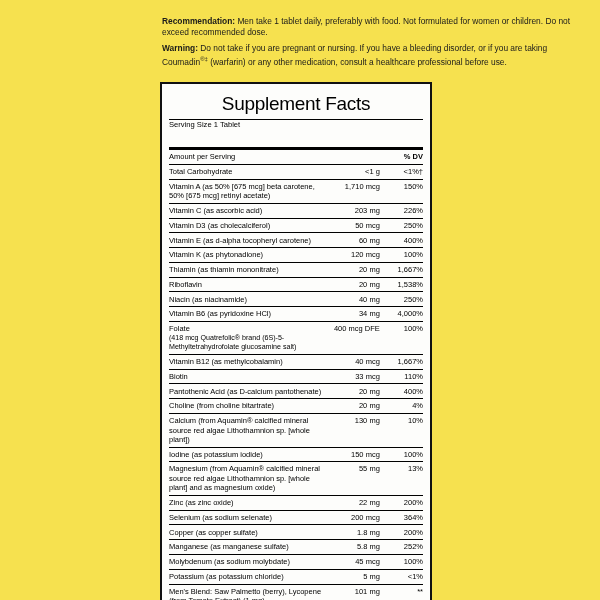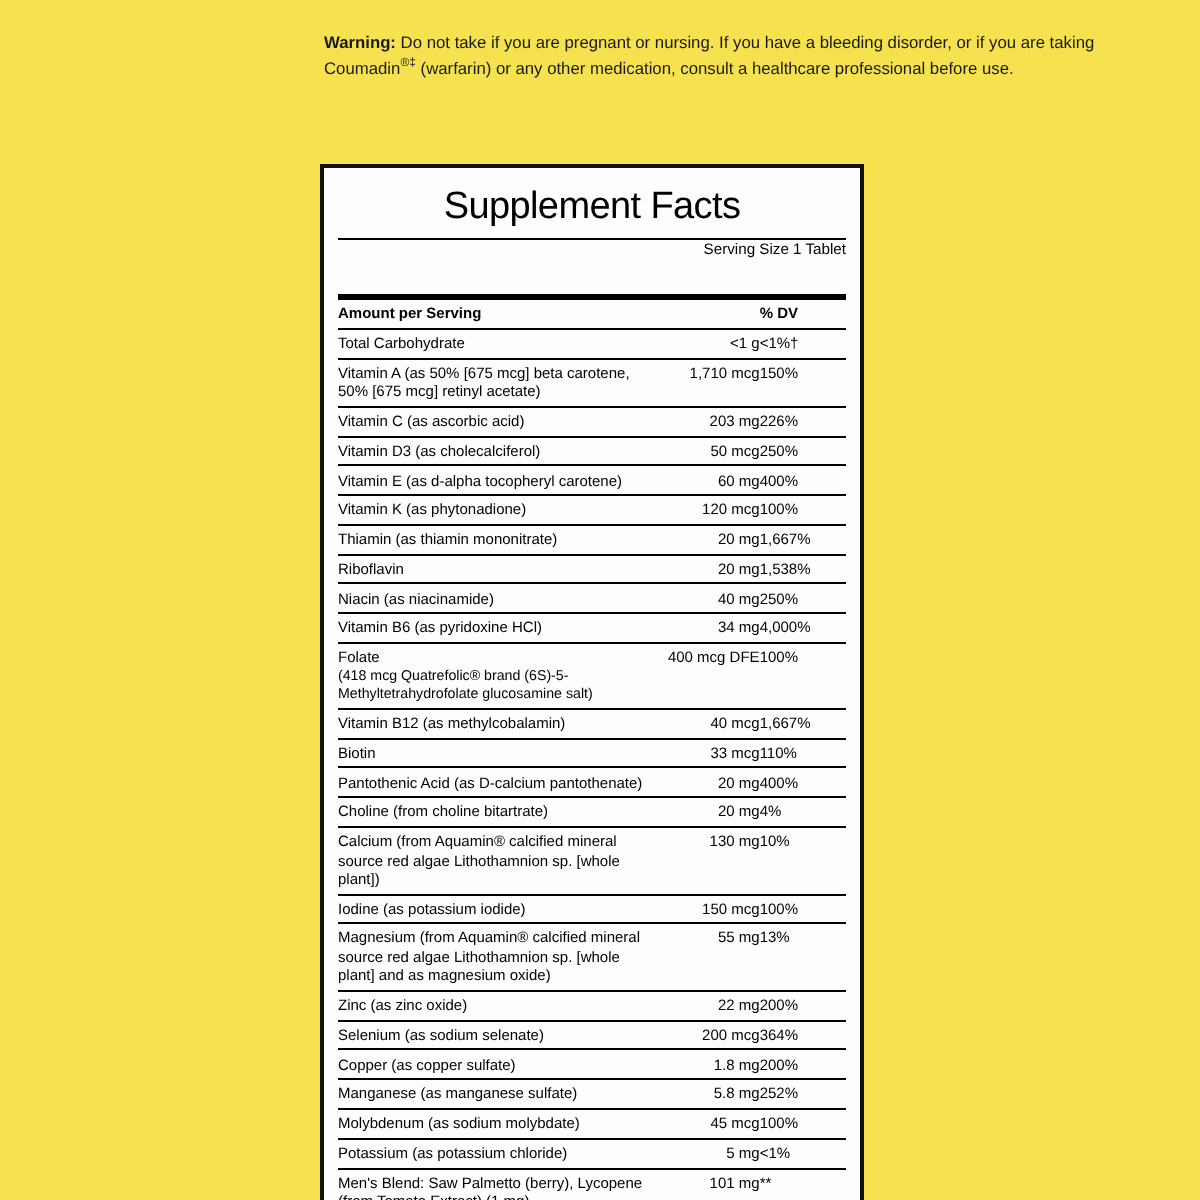--- a/index.html
+++ b/index.html
@@ -72,21 +72,20 @@
     text-align: center;
     line-height: 28px;
     margin: 2px 0 1px 0;
     color: #000;
   }
   .serving {
     font-size: 7.6px;
     line-height: 10px;
     color: #000;
     padding-bottom: 16px;
-    text-align: right;
   }
   .rule-thick {
     border-top: 3.5px solid #000;
     margin: 1px 0 0 0;
   }
   .rule-thin {
     border-top: 0.8px solid #000;
   }
   table.facts {
     width: 100%;
@@ -108,47 +107,51 @@
     padding-right: 3px;
   }
   td.amt {
     width: 22%;
     text-align: right;
     white-space: nowrap;
     padding-right: 4px;
   }
   td.dv {
     width: 17%;
+    text-align: right;
     white-space: nowrap;
   }
   .hdr td {
     font-weight: bold;
     border-bottom: 1.6px solid #000;
     padding-bottom: 1.5px;
   }
-  .hdr td.name { font-weight: bold; }
+  .hdr td.name { font-weight: normal; }
   .sub {
     display: block;
     text-align: left;
     font-size: 7.1px;
     line-height: 9px;
   }
   .blend-sep td {
     border-top: 1.6px solid #000;
     border-bottom: 0.7px solid #000;
   }
 </style>
 </head>
 <body>
 
 <div class="page">
 
   <div class="left-strip"></div>
 
   <div class="top-notes">
+    <div class="note">
+      <b>Recommendation:</b><span> Men take 1 tablet daily, preferably with food. Not formulated for women or children. Do not exceed recommended dose.</span>
+    </div>
     <div class="note">
       <b>Warning:</b><span> Do not take if you are pregnant or nursing. If you have a bleeding disorder, or if you are taking Coumadin</span><span class="sup">®‡</span><span> (warfarin) or any other medication, consult a healthcare professional before use.</span>
     </div>
   </div>
 
   <div class="panel">
     <div class="panel-inner">
       <div class="facts-title">Supplement Facts</div>
       <div class="rule-thin"></div>
       <div class="serving">Serving Size 1 Tablet</div>

